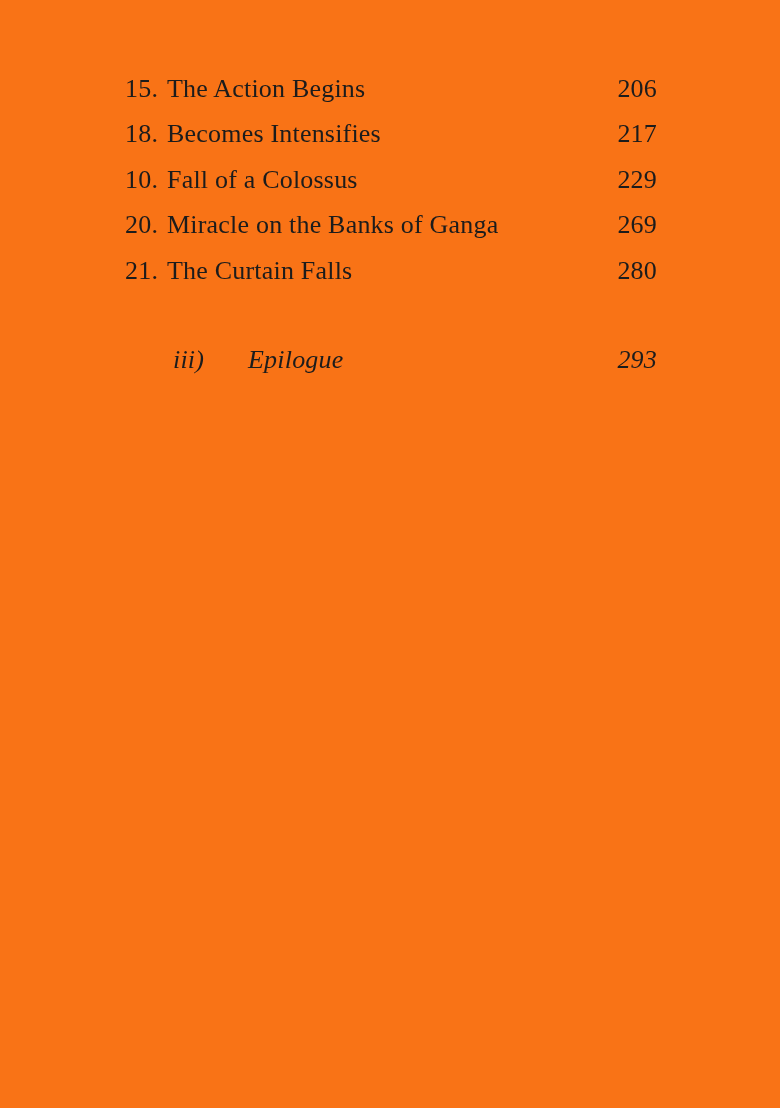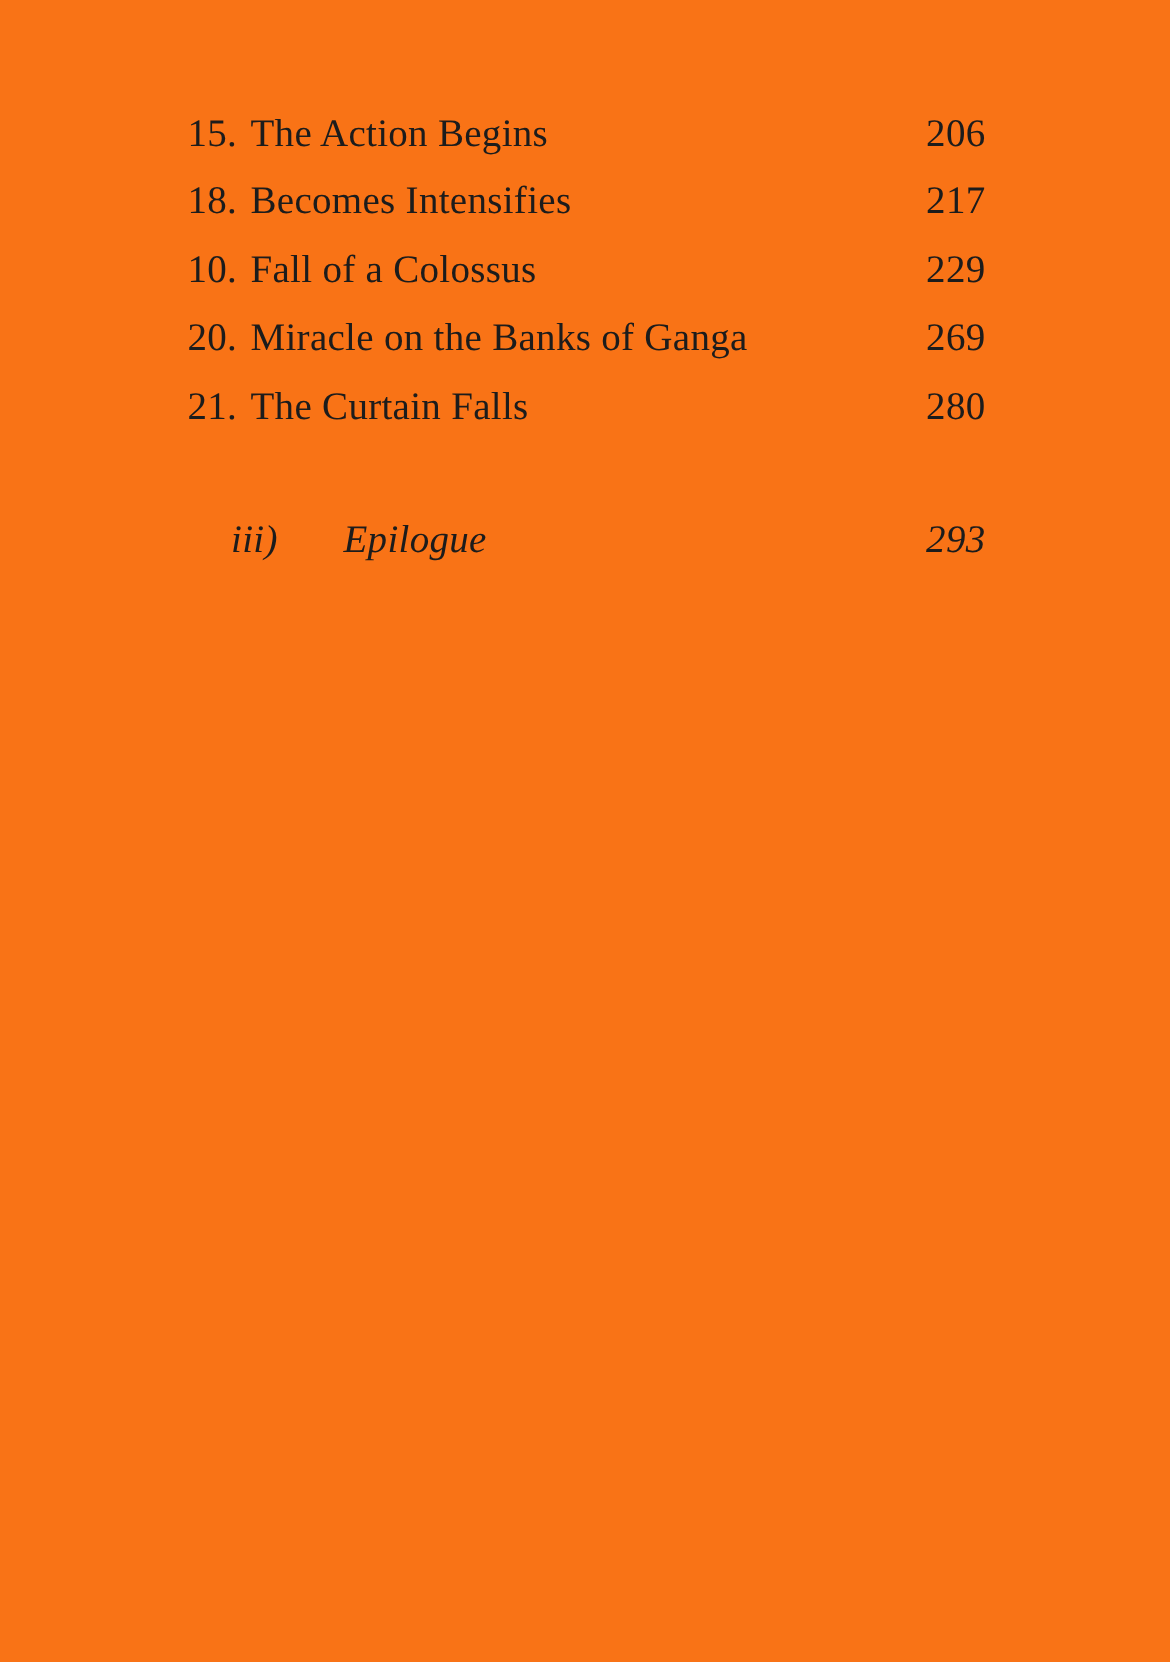--- a/index.html
+++ b/index.html
@@ -53,21 +53,21 @@
     display: flex;
     align-items: center;
     height: 46.5px;
     font-size: 26px;
     font-style: italic;
     letter-spacing: 0.2px;
   }
   .back-num {
     flex: none;
     width: 75px;
-    margin-left: 29px;
+    margin-left: 48px;
   }
   .back-title {
     flex: 1;
     white-space: nowrap;
   }
   .back-page {
     flex: none;
     text-align: left;
   }
 </style>

